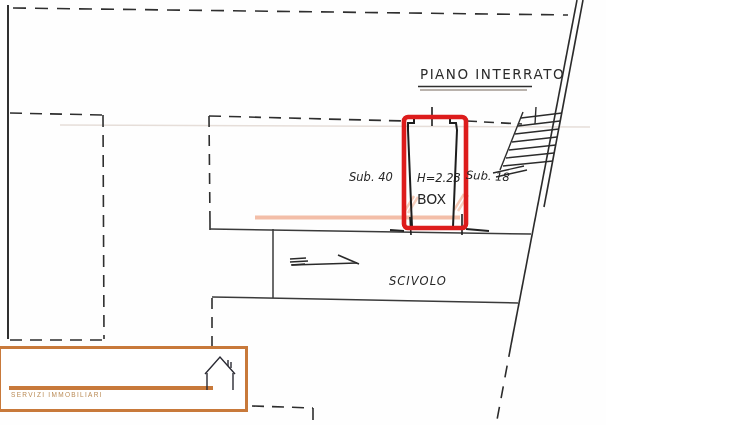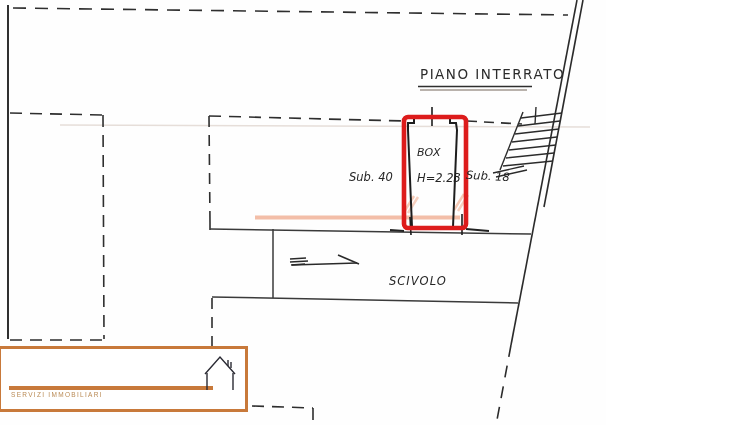--- a/index.html
+++ b/index.html
@@ -11,21 +11,21 @@
   svg.plan{position:absolute;left:0;top:0;width:750px;height:425px;}
   .hand{
     position:absolute;color:#262626;
     font-family:"DejaVu Sans", sans-serif;
     white-space:nowrap;
   }
   .title-text{
     font-size:13.5px;letter-spacing:1.5px;font-weight:500;color:#2b2b2b;
   }
   .lbl{font-size:11.5px;font-style:italic;}
-  .lbl-sm{font-size:11px;font-style:italic;}
+  .lbl-sm{font-size:14px;margin-top:45px;}
   .logo-box{
     position:absolute;left:-2px;top:346px;width:250px;height:66px;
     border:3px solid #c8793a;background:#ffffff;box-sizing:border-box;
   }
   .logo-name{
     position:absolute;left:7px;top:3px;
     font-family:"Liberation Serif", serif;font-weight:700;
     font-size:27px;letter-spacing:1.5px;color:#1d1d28;
   }
   .logo-underline{

